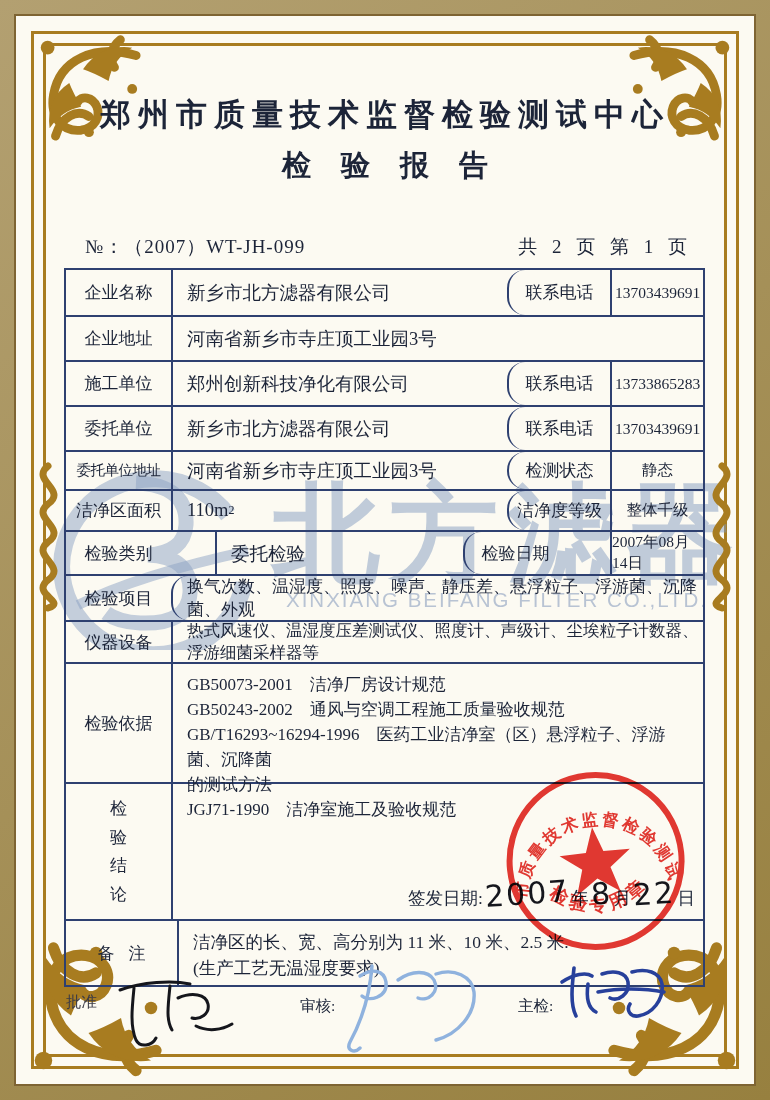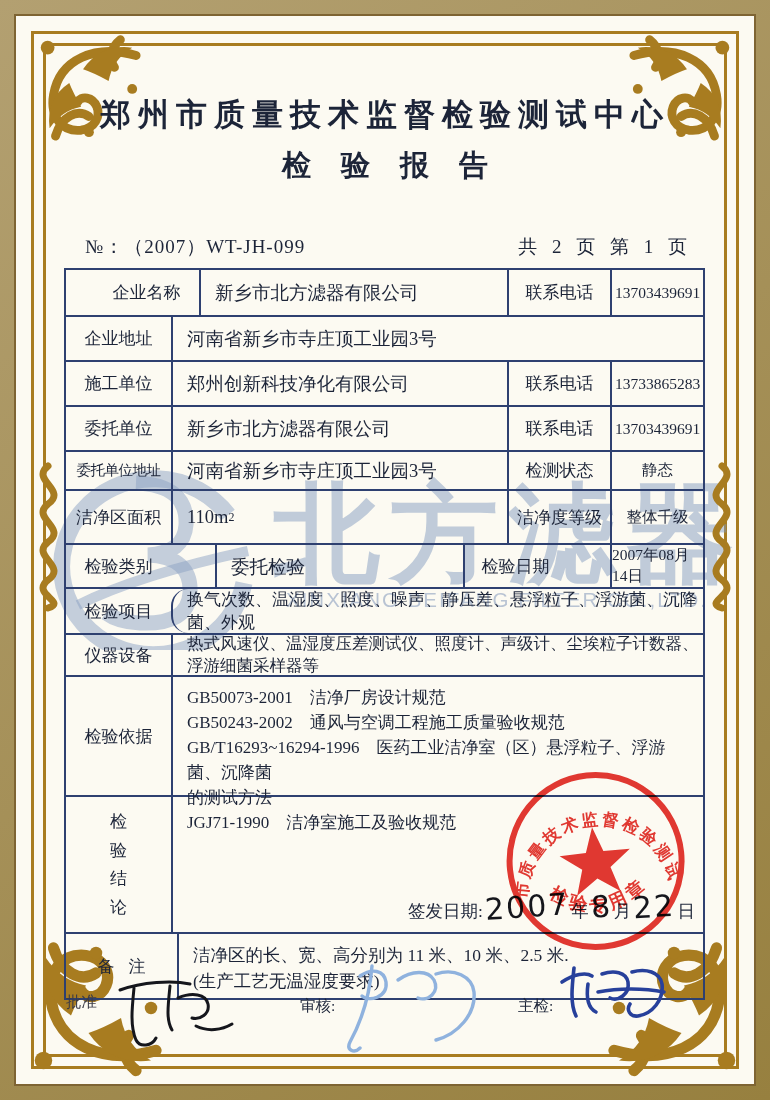--- a/index.html
+++ b/index.html
@@ -32,30 +32,30 @@
              font-size:31px;font-weight:bold;letter-spacing:7px;z-index:2;}
   .report-title{position:absolute;left:0;right:0;top:146px;text-align:center;
              font-size:29px;font-weight:bold;letter-spacing:30px;padding-left:30px;z-index:2;}
   .meta{position:absolute;left:85px;right:78px;top:234px;z-index:2;font-size:19px;}
   .meta .no{float:left;letter-spacing:1px;}
   .meta .pg{float:right;letter-spacing:5px;}
   
   .tbl{position:absolute;left:64px;top:268px;width:641px;z-index:2;
        border:2px solid #2e4070;box-sizing:border-box;background:transparent;}
   .row{display:flex;box-sizing:border-box;border-top:2px solid #2e4070;}
-  .row:first-child{border-top:none;padding-left:28px;}
+  .row:first-child{border-top:none;}
   .cell{box-sizing:border-box;border-left:2px solid #2e4070;display:flex;align-items:center;}
   .cell:first-child{border-left:none;}
   .lab{width:105px;justify-content:center;text-align:center;font-size:17px;flex:none;}
   .lab.small{font-size:14.5px;letter-spacing:-.5px;}
   .val{flex:1;padding-left:14px;font-size:18.5px;}
-  .lab2{width:103px;justify-content:center;font-size:17px;flex:none;}
+  .lab2{width:103px;justify-content:center;font-size:17px;flex:none;border-radius:18px;}
   .val2{width:93px;justify-content:center;font-size:15.5px;flex:none;padding-left:0;
         font-family:"Liberation Serif","DejaVu Serif",serif;}
-  .h45{height:45px;} .h39{height:39px;} .h41{height:54px;} .h44{height:44px;gap:44px;}
+  .h45{height:45px;} .h39{height:39px;} .h41{height:41px;} .h44{height:44px;gap:44px;}
   .h46{height:46px;} .h42{height:42px;}
   .basis-val{flex:1;padding:8px 6px 6px 14px;font-size:17px;line-height:25px;align-items:flex-start;display:block;}
   .concl-row{height:137px;}
   .concl-lab{width:105px;flex:none;display:flex;flex-direction:column;justify-content:space-around;
              align-items:center;font-size:17px;padding:10px 0;}
   .concl-val{flex:1;position:relative;display:block;}
   .concl-text{position:absolute;left:14px;top:42px;font-size:19px;}
   .issue{position:absolute;right:8px;bottom:8px;display:flex;align-items:baseline;font-size:17.5px;z-index:4;}
   .hand{font-family:"DejaVu Sans",sans-serif;font-size:30px;color:#15161c;font-weight:400;
         transform:rotate(-4deg);margin:0 2px;letter-spacing:2px;}

